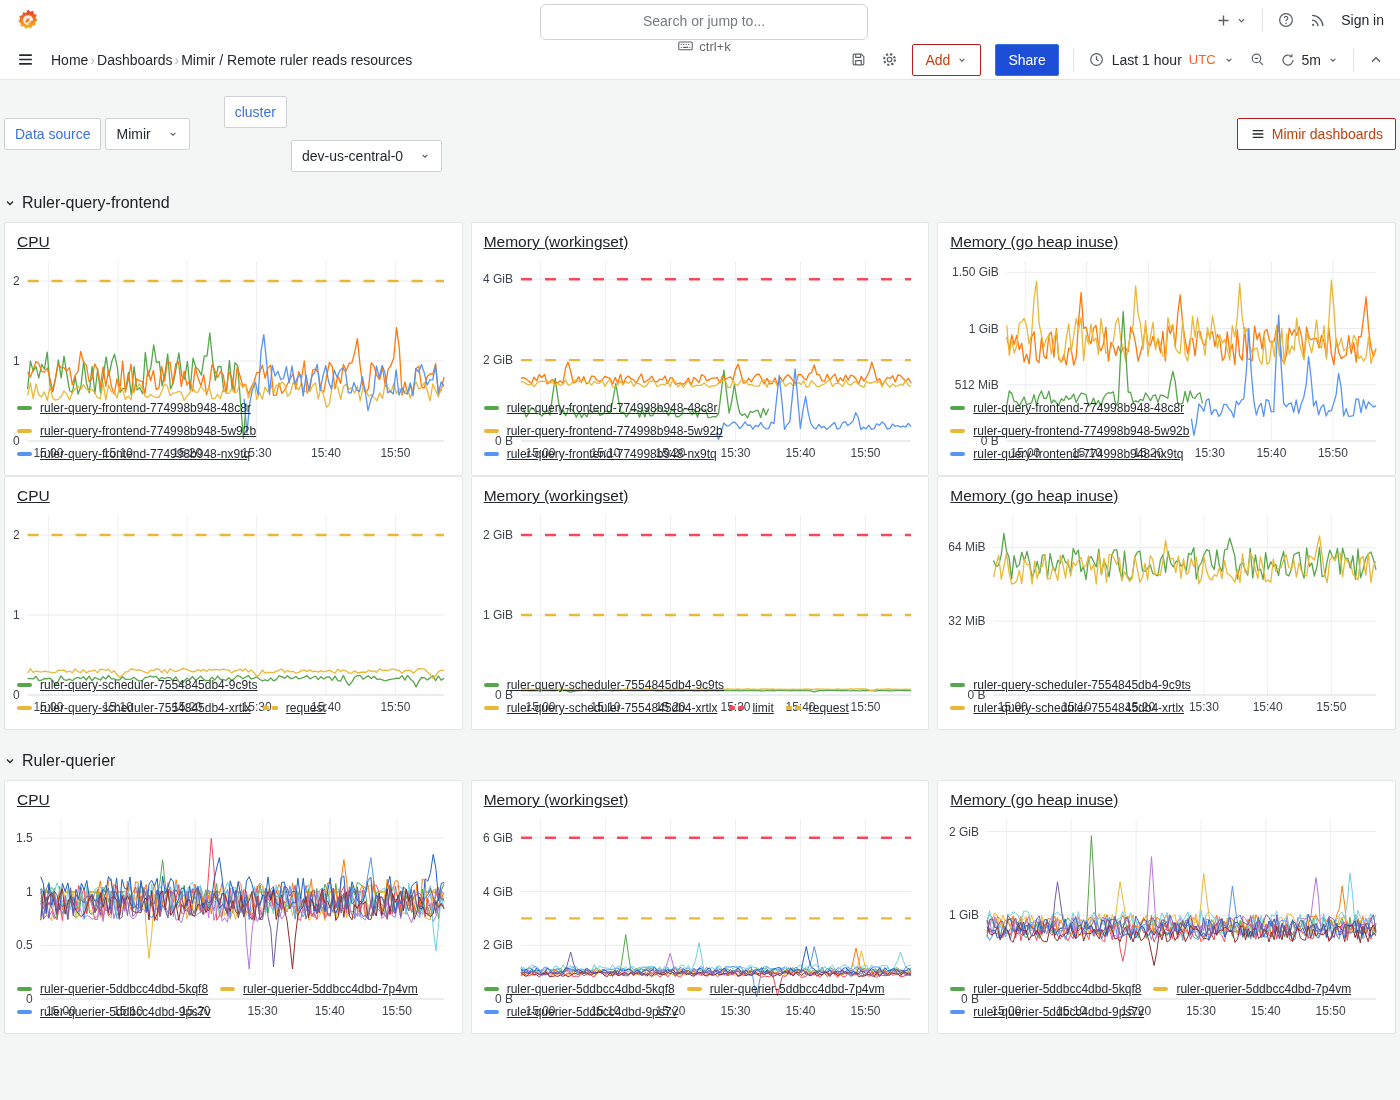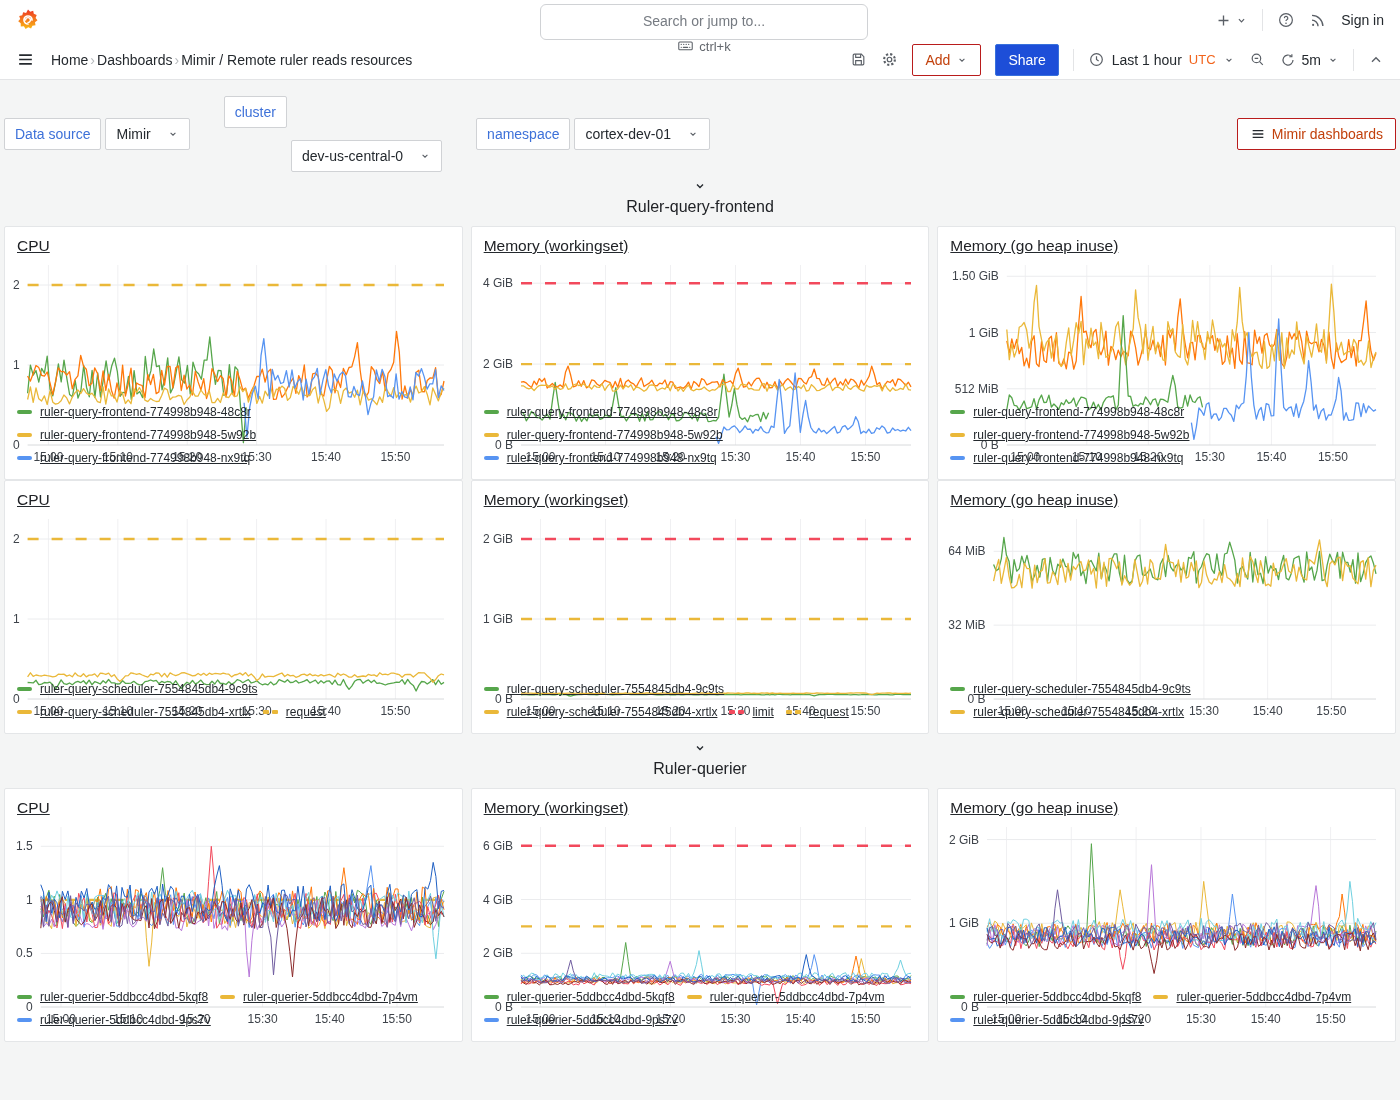--- a/index.html
+++ b/index.html
@@ -38,21 +38,21 @@
   
   main { padding:0 4px; }
   .filters { margin-top:16px; display:flex; align-items:center; gap:6px; }
   .fgroup { display:flex; gap:4px; margin-right:28px; }
   .chip { height:32px; display:flex; align-items:center; padding:0 10px; background:#fff;
     border:1px solid #d0d2d5; border-radius:2px; font-size:14px; }
   .chip-label { color:#3d71d9; cursor:default; }
   .chip-value { color:#24292e; gap:8px; cursor:pointer; }
   .filters-right { margin-left:auto; }
 
-  .sec-head { margin:8px 0 10px; display:flex; align-items:center; gap:6px; cursor:pointer;flex-direction:column; }
+  .sec-head { margin:22px 0 10px; display:flex; align-items:center; gap:6px; cursor:pointer; }
   .sec-title { font-size:16px; font-weight:500; color:#202226; }
 
   .panels { display:grid; grid-template-columns:repeat(3,1fr); gap:8px; }
   .panel { background:#fff; border:1px solid #e4e6e8; border-radius:2px; height:254px;
     display:flex; flex-direction:column;text-decoration:underline; }
   .p-title { padding:10px 12px 2px; font-size:15.5px; font-weight:500; color:#202226; cursor:pointer; }
   .chart { flex:1; min-height:0; cursor:crosshair; }
   .legend { padding:2px 12px 10px; display:flex; flex-wrap:wrap; column-gap:12px; row-gap:1px; }
   .lg-item { display:flex; align-items:center; gap:8px; height:22px; cursor:pointer; }
   .sw { width:15px; height:4px; border-radius:2px; flex:none; }
@@ -202,29 +202,20 @@
         <span>Mimir</span>
         <svg class="icon" viewBox="0 0 20 20" width="12" height="12" fill="none" stroke="currentColor" stroke-width="1.8" style="margin-left:8px;">
             <path d="M6 8l4 4 4-4"></path>
           </svg>
       </div>
     </div>
     <div class="fgroup">
       <div class="chip chip-label">cluster</div>
       <div class="chip chip-value" style="display:flex;margin-top:44px;">
         <span>dev-us-central-0</span>
-        <svg class="icon" viewBox="0 0 20 20" width="12" height="12" fill="none" stroke="currentColor" stroke-width="1.8" style="margin-left:8px;">
-            <path d="M6 8l4 4 4-4"></path>
-          </svg>
-      </div>
-    </div>
-    <div class="fgroup">
-      <div class="chip chip-label">namespace</div>
-      <div class="chip chip-value" style="display:flex;">
-        <span>cortex-dev-01</span>
         <svg class="icon" viewBox="0 0 20 20" width="12" height="12" fill="none" stroke="currentColor" stroke-width="1.8" style="margin-left:8px;">
             <path d="M6 8l4 4 4-4"></path>
           </svg>
       </div>
     </div>
     <div class="filters-right">
       <button class="btn btn-outline">
         <svg class="icon" viewBox="0 0 24 24" width="16" height="16" fill="none" stroke="#24292e" stroke-width="2">
             <path d="M4 7h16M4 12h16M4 17h16"></path>
           </svg>

